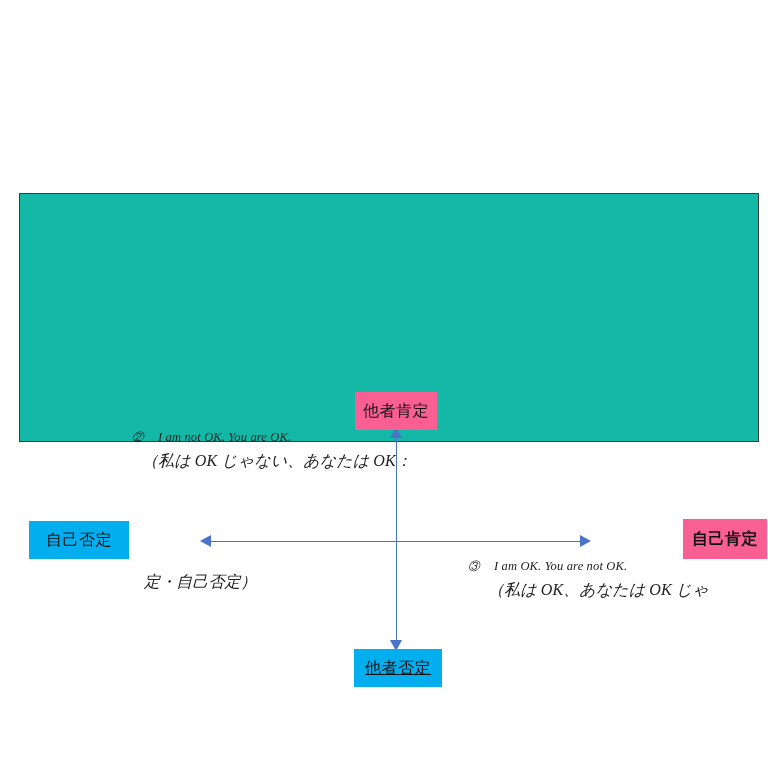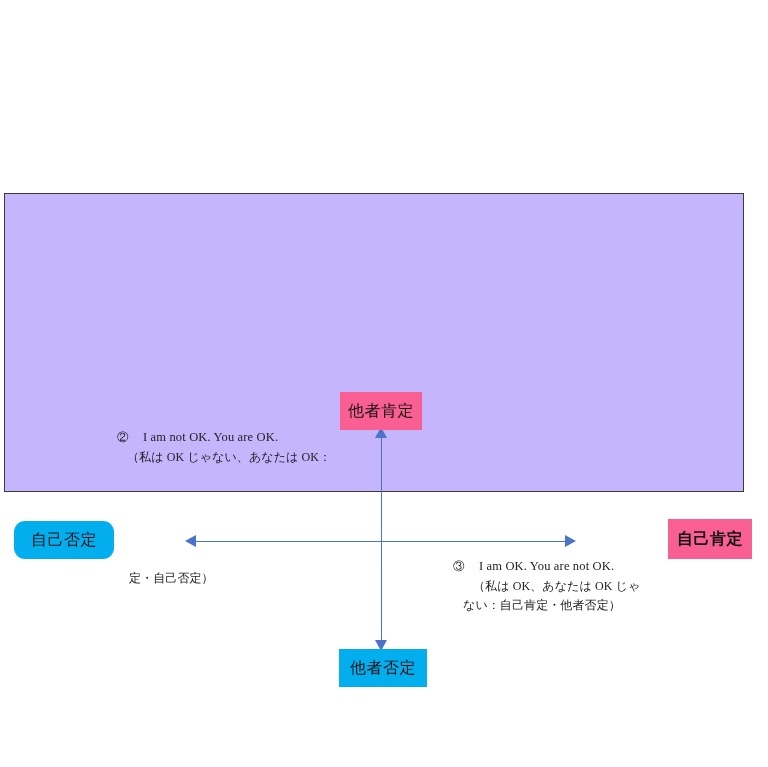--- a/index.html
+++ b/index.html
@@ -19,26 +19,26 @@
   #canvas {
     position: relative;
     width: 768px;
     height: 767px;
     background: #ffffff;
   }
 
   
   #figure-frame {
     position: absolute;
-    left: 4px;
+    left: 19px;
     top: 193px;
     width: 740px;
-    height: 299px;
+    height: 249px;
     border: 1.5px solid #3a3a3a;
-    background: #c4b5fd;
+    background: #14b8a6;
     box-sizing: border-box;
   }
 
   
   .axis-line {
     position: absolute;
     background: #4a74c9;
   }
   #axis-horizontal-line {
     left: 190px;
@@ -107,52 +107,53 @@
     left: 335px;
     top: 198px;
     width: 82px;
     height: 38px;
   }
   #pole-bottom {
     left: 334px;
     top: 455px;
     width: 88px;
     height: 38px;
+    text-decoration: underline;
   }
   #pole-left {
     left: 9px;
     top: 327px;
     width: 100px;
     height: 38px;
-    border-radius: 11px;
   }
   #pole-right {
     left: 663px;
     top: 325px;
     width: 84px;
     height: 40px;
     font-weight: bold;
   }
 
   
   .quadrant {
     position: absolute;
     font-family: "Liberation Serif", "DejaVu Serif", serif;
     color: #222222;
     line-height: 1.58;
   }
   .q-line {
     white-space: nowrap;
+    font-style: italic;
   }
   .q-headline {
     font-size: 12.5px;
     letter-spacing: 0.15px;
   }
   .q-sub {
-    font-size: 12px;
+    font-size: 16px;
     letter-spacing: 0.1px;
   }
   .q-marker {
     display: inline-block;
     width: 26px;
     font-size: 11.5px;
   }
   .indent-1 { padding-left: 10px; }
   .indent-2 { padding-left: 20px; }
 
@@ -206,17 +207,16 @@
 
     <div class="quadrant" id="quadrant-4">
       <div class="q-line q-sub">定・自己否定）</div>
     </div>
 
     <div class="quadrant" id="quadrant-3">
       <div class="q-line q-headline">
         <span class="q-marker">③</span><span>I am OK. You are not OK.</span>
       </div>
       <div class="q-line q-sub indent-2">（私は OK、あなたは OK じゃ</div>
-      <div class="q-line q-sub indent-1">ない：自己肯定・他者否定）</div>
     </div>
 
   </div>
 </div>
 
 </body></html>

